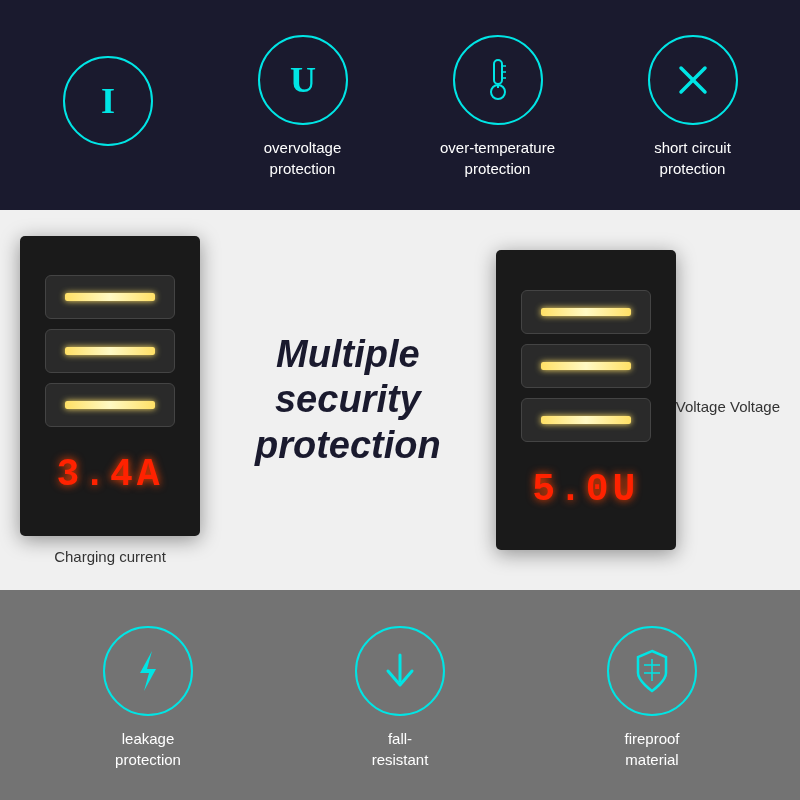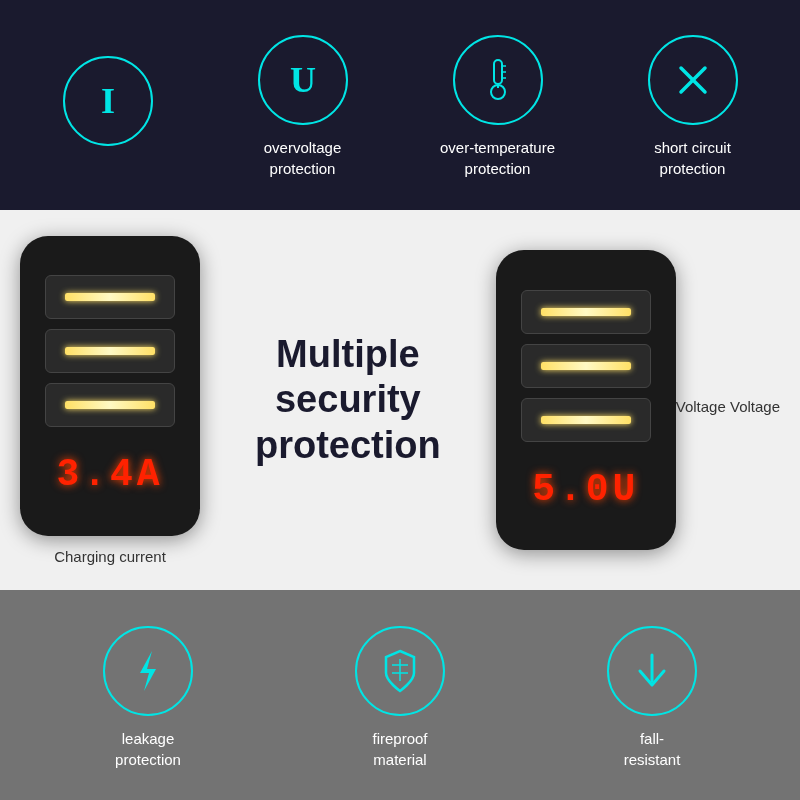--- a/index.html
+++ b/index.html
@@ -54,21 +54,21 @@
       display: flex;
       align-items: center;
       justify-content: space-around;
       padding: 24px 20px;
       height: 380px;
     }
     .charger-device {
       width: 180px;
       height: 300px;
       background: #1a1a1a;
-      border-radius: 28px;
+      border-radius: 5px;
       display: flex;
       flex-direction: column;
       align-items: center;
       justify-content: center;
       padding: 16px 12px;
       box-shadow: 0 4px 20px rgba(0,0,0,0.4);
     }
     .usb-port {
       width: 130px;
       height: 44px;
@@ -108,20 +108,21 @@
     }
     .middle-text {
       text-align: center;
       flex: 1;
     }
     .middle-text-content {
       font-size: 38px;
       font-weight: bold;
       color: #1a1a2e;
       line-height: 1.2;
+      font-style: italic;
     }
 
     
     .bottom-section {
       background: #737373;
       display: flex;
       justify-content: space-around;
       align-items: center;
       padding: 20px 22px 14px;
       height: 210px;
@@ -224,33 +225,33 @@
       <svg viewBox="0 0 52 52" fill="none" xmlns="http://www.w3.org/2000/svg">
         <polygon points="30,6 18,28 27,28 22,46 34,24 25,24" fill="#00e5e5"></polygon>
       </svg>
     </div>
     <span class="feature-label">leakage<br>protection</span>
   </div>
 
   <div class="feature-item">
     <div class="circle-icon">
       <svg viewBox="0 0 52 52" fill="none" xmlns="http://www.w3.org/2000/svg">
+        <line x1="26" y1="10" x2="26" y2="36" stroke="#00e5e5" stroke-width="3" stroke-linecap="round"></line>
+        <polyline points="14,26 26,40 38,26" stroke="#00e5e5" stroke-width="3" stroke-linecap="round" stroke-linejoin="round" fill="none"></polyline>
+      </svg>
+    </div>
+    <span class="feature-label">fall-<br>resistant</span>
+  </div>
+
+  <div class="feature-item">
+    <div class="circle-icon">
+      <svg viewBox="0 0 52 52" fill="none" xmlns="http://www.w3.org/2000/svg">
         <path d="M26 6 L40 12 L40 28 C40 36 26 46 26 46 C26 46 12 36 12 28 L12 12 Z" stroke="#00e5e5" stroke-width="2.5" fill="none"></path>
 
         <line x1="18" y1="20" x2="34" y2="20" stroke="#00e5e5" stroke-width="1.5"></line>
         <line x1="18" y1="28" x2="34" y2="28" stroke="#00e5e5" stroke-width="1.5"></line>
         <line x1="26" y1="14" x2="26" y2="36" stroke="#00e5e5" stroke-width="1.5"></line>
       </svg>
     </div>
     <span class="feature-label">fireproof<br>material</span>
   </div>
 
-  <div class="feature-item">
-    <div class="circle-icon">
-      <svg viewBox="0 0 52 52" fill="none" xmlns="http://www.w3.org/2000/svg">
-        <line x1="26" y1="10" x2="26" y2="36" stroke="#00e5e5" stroke-width="3" stroke-linecap="round"></line>
-        <polyline points="14,26 26,40 38,26" stroke="#00e5e5" stroke-width="3" stroke-linecap="round" stroke-linejoin="round" fill="none"></polyline>
-      </svg>
-    </div>
-    <span class="feature-label">fall-<br>resistant</span>
-  </div>
-
 </div>
 
 </body></html>

